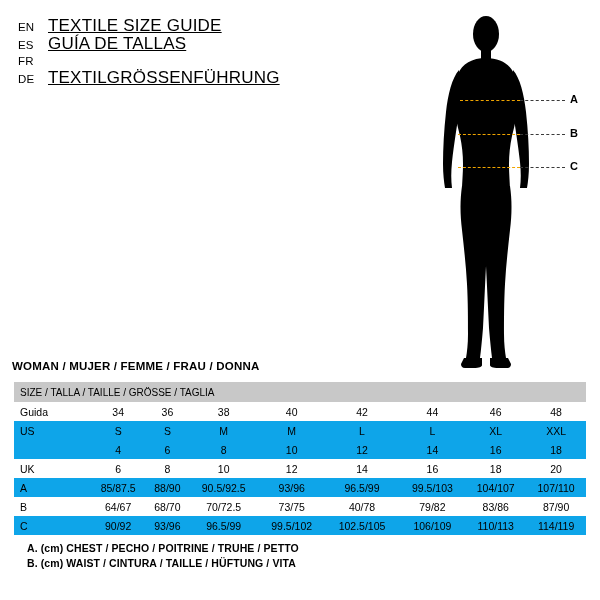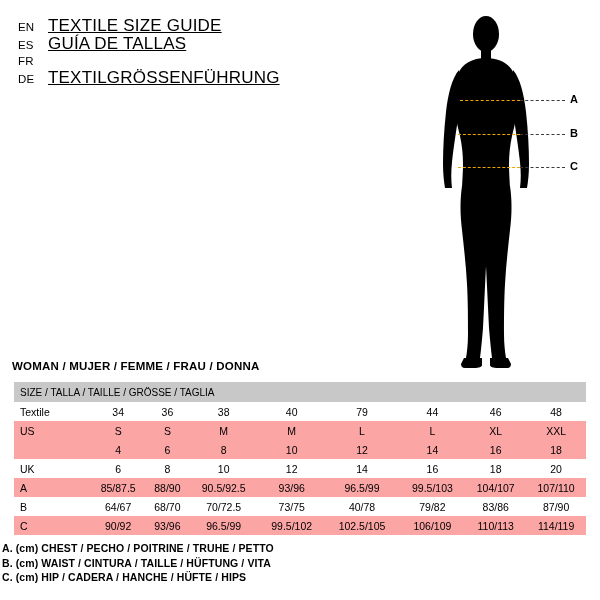--- a/index.html
+++ b/index.html
@@ -100,28 +100,28 @@
     padding-left: 6px;
     width: 70px;
   }
   tr.header-row td {
     background: #c8c8c8;
     text-align: left;
     padding-left: 6px;
     font-size: 10px;
     height: 16px;
   }
-  tr.shade td { background: #fca5a5; }
+  tr.shade td { background: #0ea5e9; }
   tr.plain td { background: #ffffff; }
 
   
   .legend {
     position: absolute;
     top: 541px;
-    left: 2px;
+    left: 27px;
     width: 560px;
   }
   .legend div {
     font-size: 10.5px;
     font-weight: bold;
     line-height: 14.5px;
     letter-spacing: 0.1px;
   }
 </style>
 </head>
@@ -208,26 +208,26 @@
 </div>
 
 <div class="woman-title">WOMAN / MUJER / FEMME / FRAU / DONNA</div>
 
 <table class="size-table">
   <tbody>
     <tr class="header-row">
       <td colspan="9">SIZE / TALLA / TAILLE / GRÖSSE / TAGLIA</td>
     </tr>
     <tr class="plain">
-      <td class="label-cell">Textile</td>
+      <td class="label-cell">Guida</td>
       <td>34</td>
       <td>36</td>
       <td>38</td>
       <td>40</td>
-      <td>79</td>
+      <td>42</td>
       <td>44</td>
       <td>46</td>
       <td>48</td>
     </tr>
     <tr class="shade">
       <td class="label-cell">US</td>
       <td>S</td>
       <td>S</td>
       <td>M</td>
       <td>M</td>
@@ -290,14 +290,13 @@
       <td>106/109</td>
       <td>110/113</td>
       <td>114/119</td>
     </tr>
   </tbody>
 </table>
 
 <div class="legend">
   <div>A. (cm) CHEST / PECHO / POITRINE / TRUHE / PETTO</div>
   <div>B. (cm) WAIST / CINTURA / TAILLE / HÜFTUNG / VITA</div>
-  <div>C. (cm) HIP / CADERA / HANCHE / HÜFTE / HIPS</div>
 </div>
 
 </body></html>

